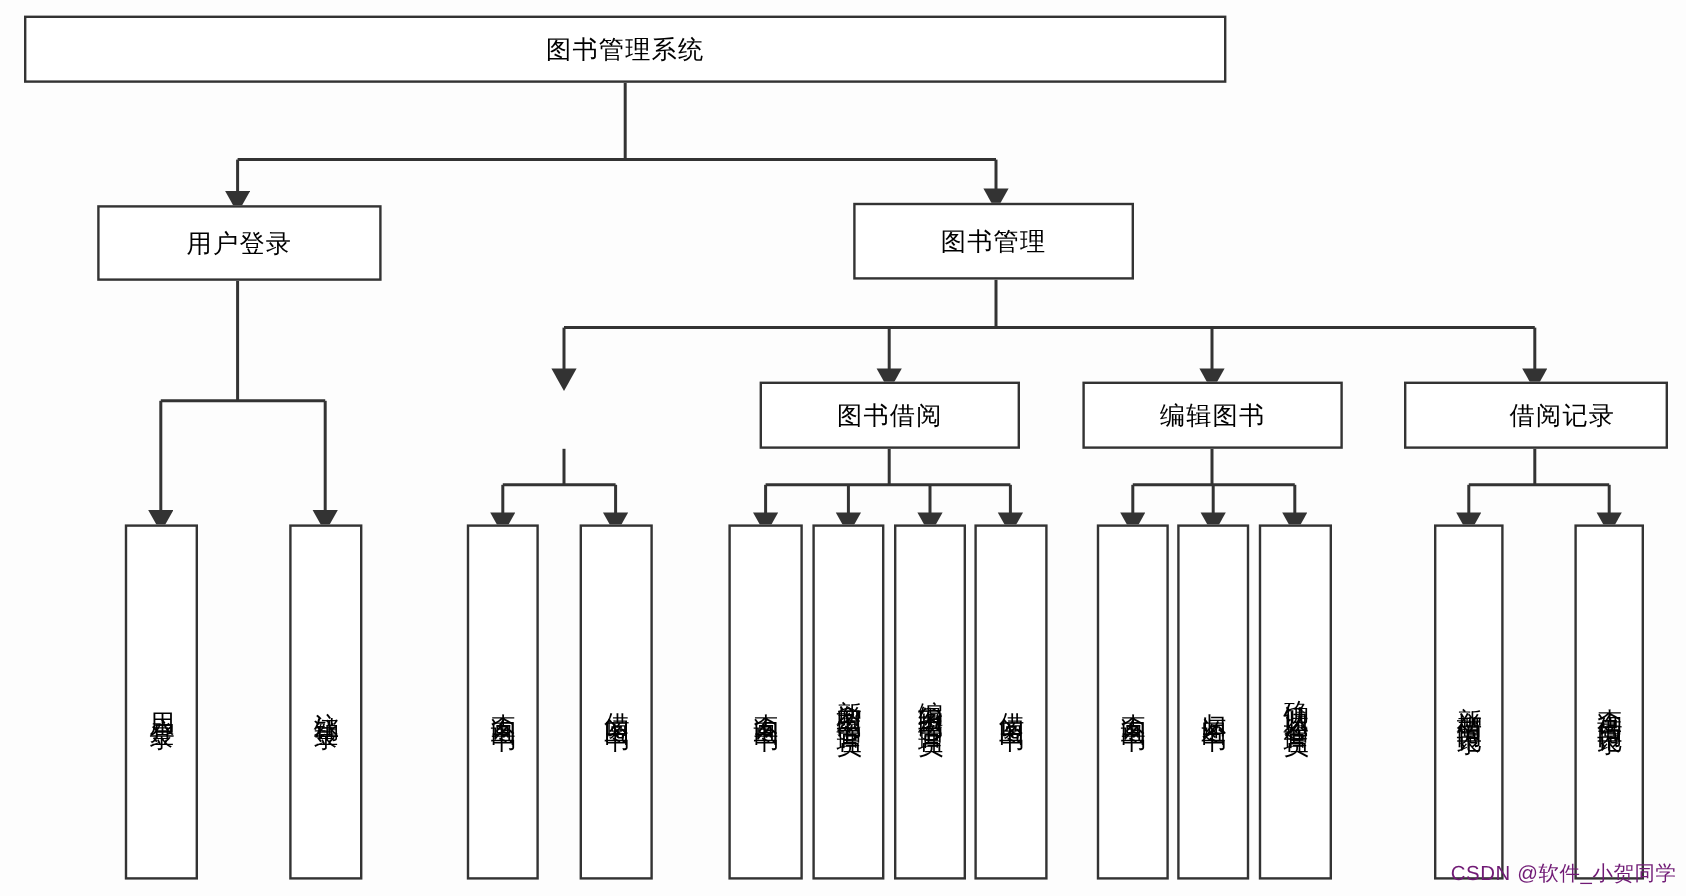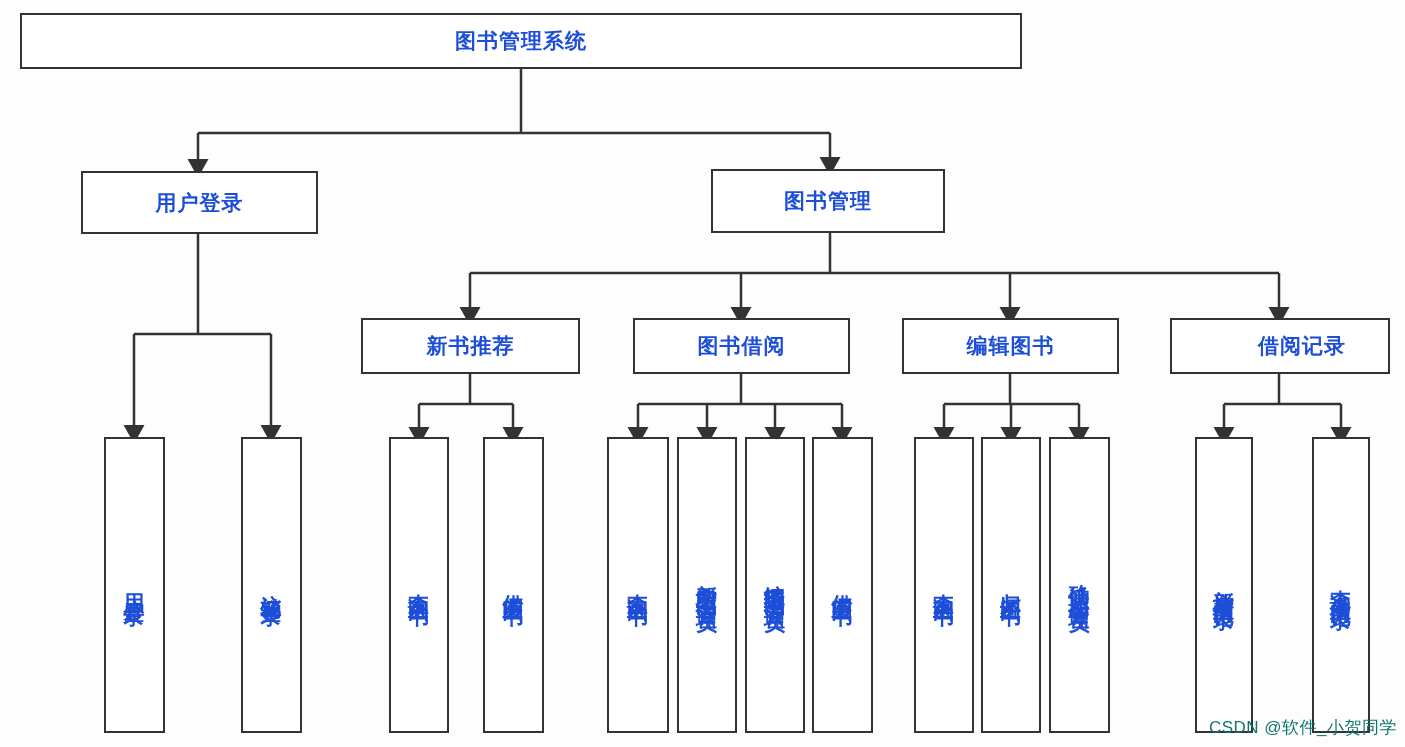--- a/index.html
+++ b/index.html
@@ -23,22 +23,21 @@
     pointer-events: none;
   }
   .node {
     position: absolute;
     box-sizing: border-box;
     border: 2.5px solid #333333;
     background: #ffffff;
     display: flex;
     align-items: center;
     justify-content: center;
-    color: #1d4ed8;
-    font-weight: bold;
+    color: #000000;
   }
   .node.h {
     font-size: 21px;
     letter-spacing: 1px;
   }
   .node.v {
     writing-mode: vertical-rl;
     text-orientation: upright;
     font-size: 21px;
     letter-spacing: 4px;
@@ -48,21 +47,21 @@
   .node.v .vtext {
     writing-mode: vertical-rl;
     text-orientation: upright;
     white-space: nowrap;
   }
   .watermark {
     position: absolute;
     right: 8px;
     bottom: 8px;
     font-size: 17px;
-    color: #0f766e;
+    color: #701a75;
     letter-spacing: 0.5px;
     white-space: nowrap;
     font-family: "Liberation Sans", "DejaVu Sans", sans-serif;
     text-align: right;
   }
 </style>
 </head>
 <body>
 
 <div id="canvas">
@@ -118,21 +117,20 @@
       <line x1="1224" y1="404" x2="1224" y2="430" marker-end="url(#arrow)"></line>
       <line x1="1341" y1="404" x2="1341" y2="430" marker-end="url(#arrow)"></line>
     </g>
   </svg>
 
   <div class="node h" style="left:20px; top:13px; width:1002px; height:56px;">图书管理系统</div>
 
   <div class="node h" style="left:81px; top:171px; width:237px; height:63px;">用户登录</div>
   <div class="node h" style="left:711px; top:169px; width:234px; height:64px;">图书管理</div>
 
-  <div class="node h" style="left:361px; top:318px; width:219px; height:56px;">新书推荐</div>
   <div class="node h" style="left:633px; top:318px; width:217px; height:56px;">图书借阅</div>
   <div class="node h" style="left:902px; top:318px; width:217px; height:56px;">编辑图书</div>
   <div class="node h" style="left:1170px; top:318px; width:220px; height:56px;padding-left:44px;">借阅记录</div>
 
   <div class="node v" style="left:104px; top:437px; width:61px; height:296px;">
     <span class="vtext">用户登录</span>
   </div>
   <div class="node v" style="left:241px; top:437px; width:61px; height:296px;">
     <span class="vtext">注销登录</span>
   </div>

